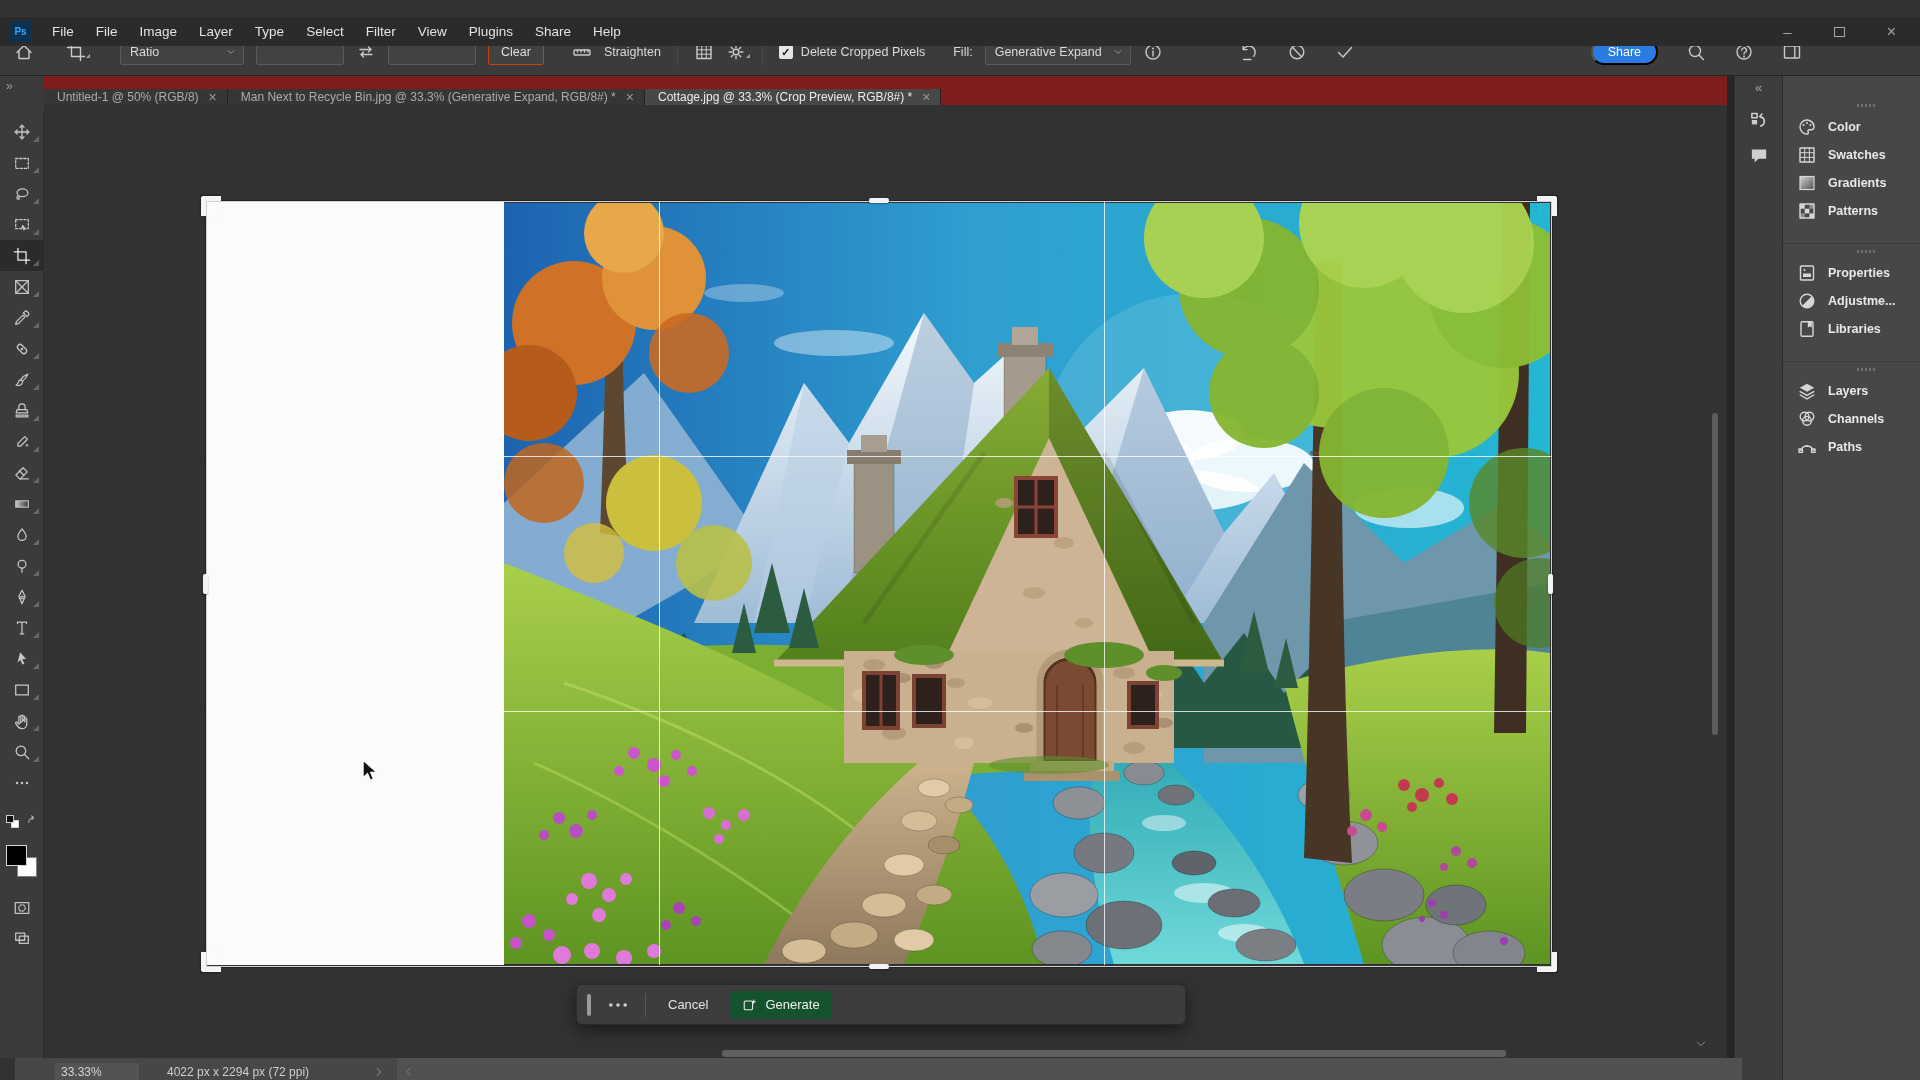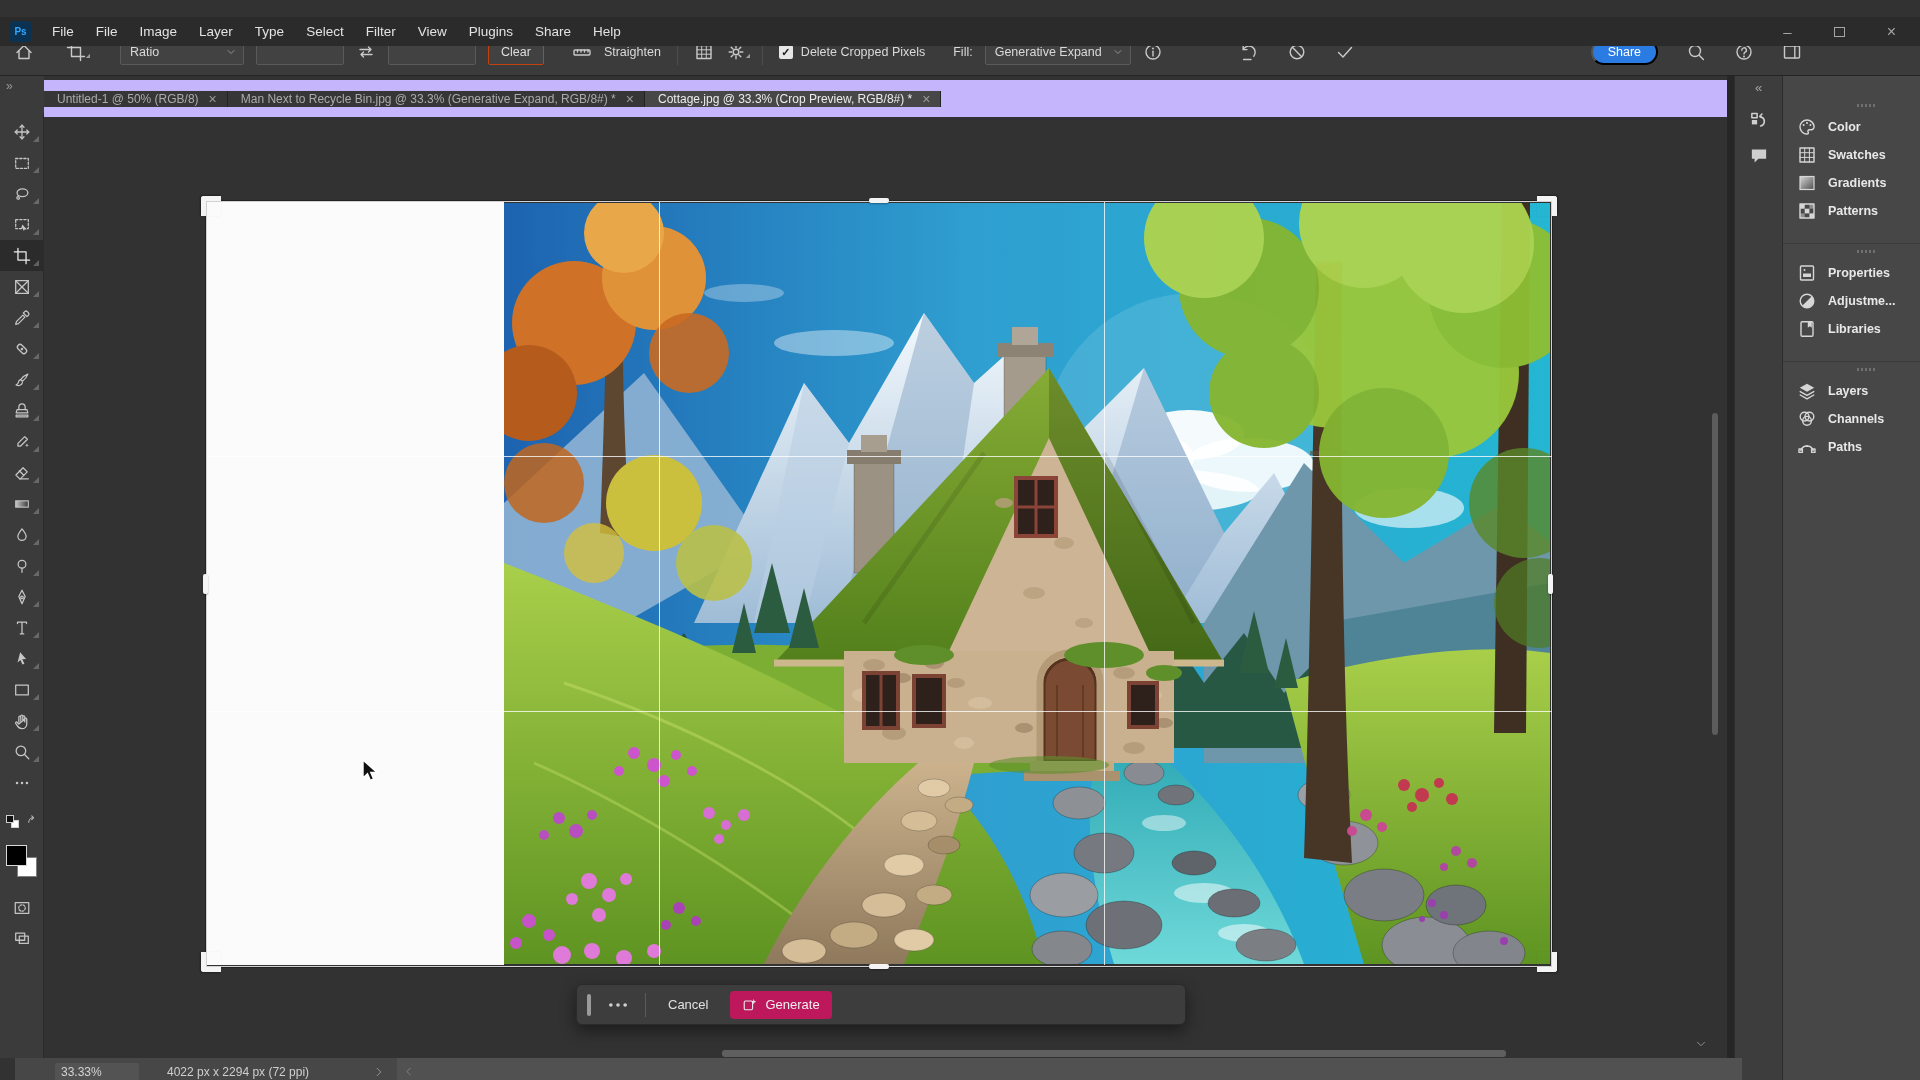--- a/index.html
+++ b/index.html
@@ -36,22 +36,22 @@
     font-size:11px; font-weight:bold; display:flex; align-items:center; justify-content:center; }
   .checkbox:not(.checked)::after { content:""; }
   .checkbox.checked::after { content:"✓"; }
   .right-cluster { margin-left:auto; display:flex; align-items:center; gap:28px; padding-right:104px;justify-content:flex-end; }
   .share-btn { height:26px; padding:0 15px; border-radius:13px; background:var(--accent-blue,#2b7ce2);
     color:#fff; font-size:12.5px; display:flex; align-items:center; margin-left:208px; }
   .tool-caret { position:relative; }
   .tool-caret::after { content:""; position:absolute; right:-7px; bottom:1px; border:3px solid transparent; border-left-color:#9a9a9a; transform:rotate(45deg); }
 
   
-  .tabbar { position:absolute; left:44px; top:80px; width:1683px; height:37px; background:#c4b5fd;
-    display:flex; align-items:center; z-index:28; }
+  .tabbar { position:absolute; left:44px; top:68px; width:1683px; height:37px; background:#7f1d1d;
+    display:flex; align-items:flex-end; z-index:28; }
   .tab { display:flex; align-items:center; padding:0 10px 0 13px; background:#363636; border-right:1px solid #232323;
     max-width:520px; white-space:nowrap; }
   .tab-title { font-size:12px; color:#ababab; overflow:hidden; text-overflow:ellipsis; }
   .tab.active { background:#474747; }
   .tab.active .tab-title { color:#ececec; }
   .tab-close { margin-left:10px; color:#9a9a9a; font-size:14px; }
   .toolbar-corner { position:absolute; left:0; top:76px; width:44px; height:37px; background:#3b3b3b; color:#9a9a9a;
     font-size:12px; padding:3px 0 0 6px; z-index:28; }
 
   
@@ -100,21 +100,21 @@
   
   .gen-taskbar { position:absolute; left:532px; top:871px; width:610px; height:41px; background:#3d3d3d;
     border:1px solid #2a2a2a; border-radius:6px; box-shadow:0 6px 16px rgba(0,0,0,.45);
     display:flex; align-items:center; padding:0 10px; gap:10px; z-index:10; }
   .drag-grip { width:4px; height:22px; background:#9a9a9a; border-radius:2px; }
   .prompt-input { width:318px; height:28px; background:#2b2b2b; border:1.5px solid var(--focus-ring,#3f7fe8);
     border-radius:4px; color:#dcdcdc; font-size:13px; padding:0 9px; outline:none; }
   .tb-more { width:34px; height:26px; display:flex; align-items:center; justify-content:center; color:#cfcfcf; }
   .tb-divider { width:1px; height:24px; background:#5a5a5a; }
   .tb-cancel { color:#e2e2e2; font-size:13px; padding:0 12px; background:none; border:none; }
-  .tb-generate { height:28px; background:#be185d; border:none; border-radius:4px; color:#efefef; font-size:13px;
+  .tb-generate { height:28px; background:#14532d; border:none; border-radius:4px; color:#efefef; font-size:13px;
     display:flex; align-items:center; gap:7px; padding:0 12px; }
   .tb-generate .icon { width:16px; height:16px; color:#e8e8e8; }
 
   
   .hscroll { position:absolute; left:678px; top:937px; width:784px; height:7px; background:#5f5f5f; border-radius:3px; }
   .vscroll { position:absolute; left:1668px; top:300px; width:6px; height:322px; background:#5c5c5c; border-radius:3px; }
   .scroll-corner { position:absolute; left:1650px; top:924px; width:14px; height:14px; color:#8f8f8f; }
 
   
   .statusbar { position:absolute; left:15px; top:1058px; width:1727px; height:27px; background:#474747;

